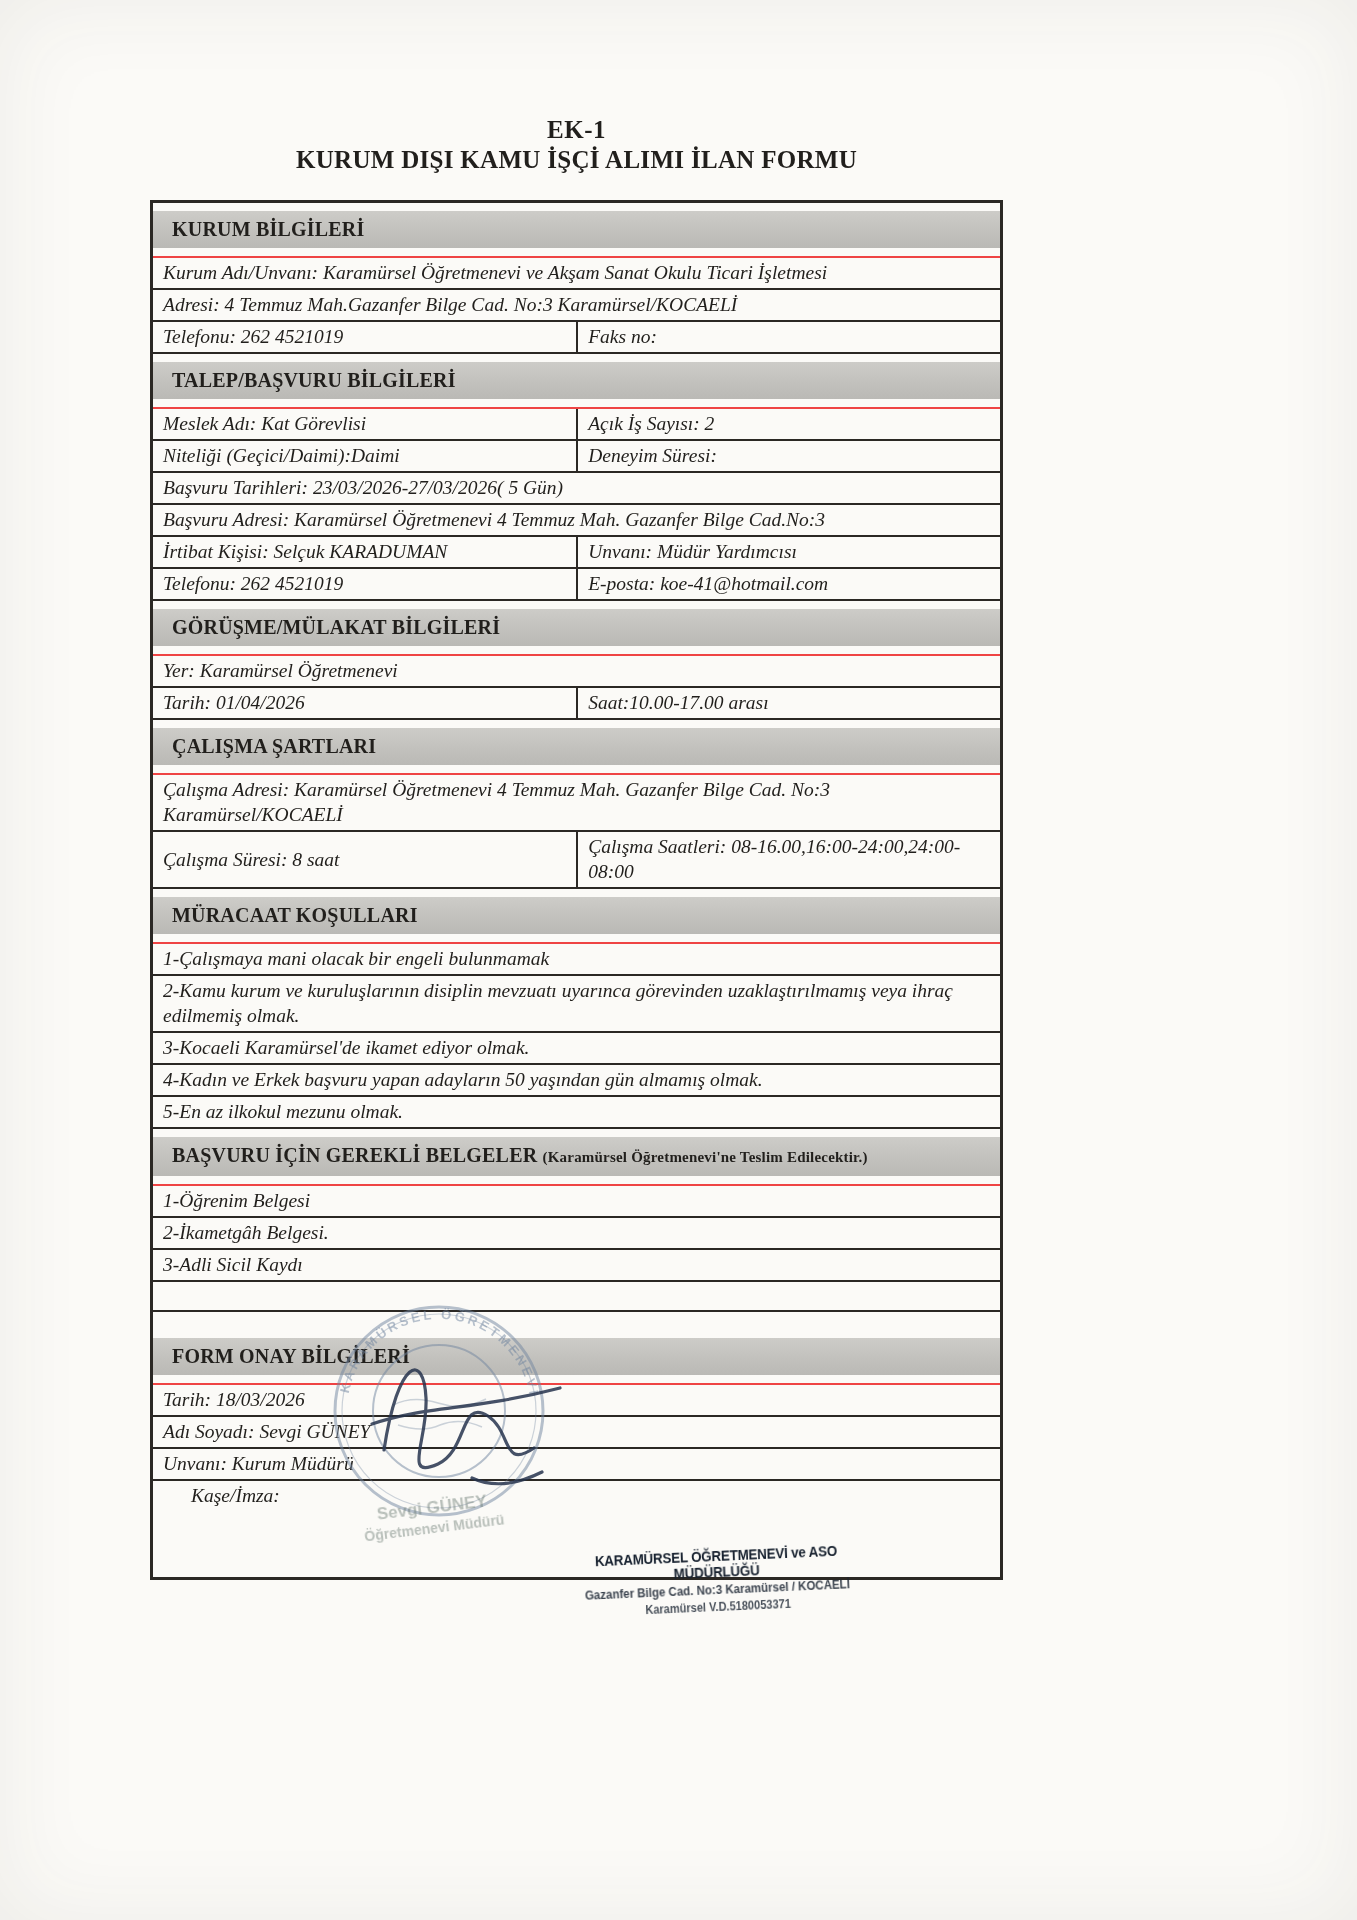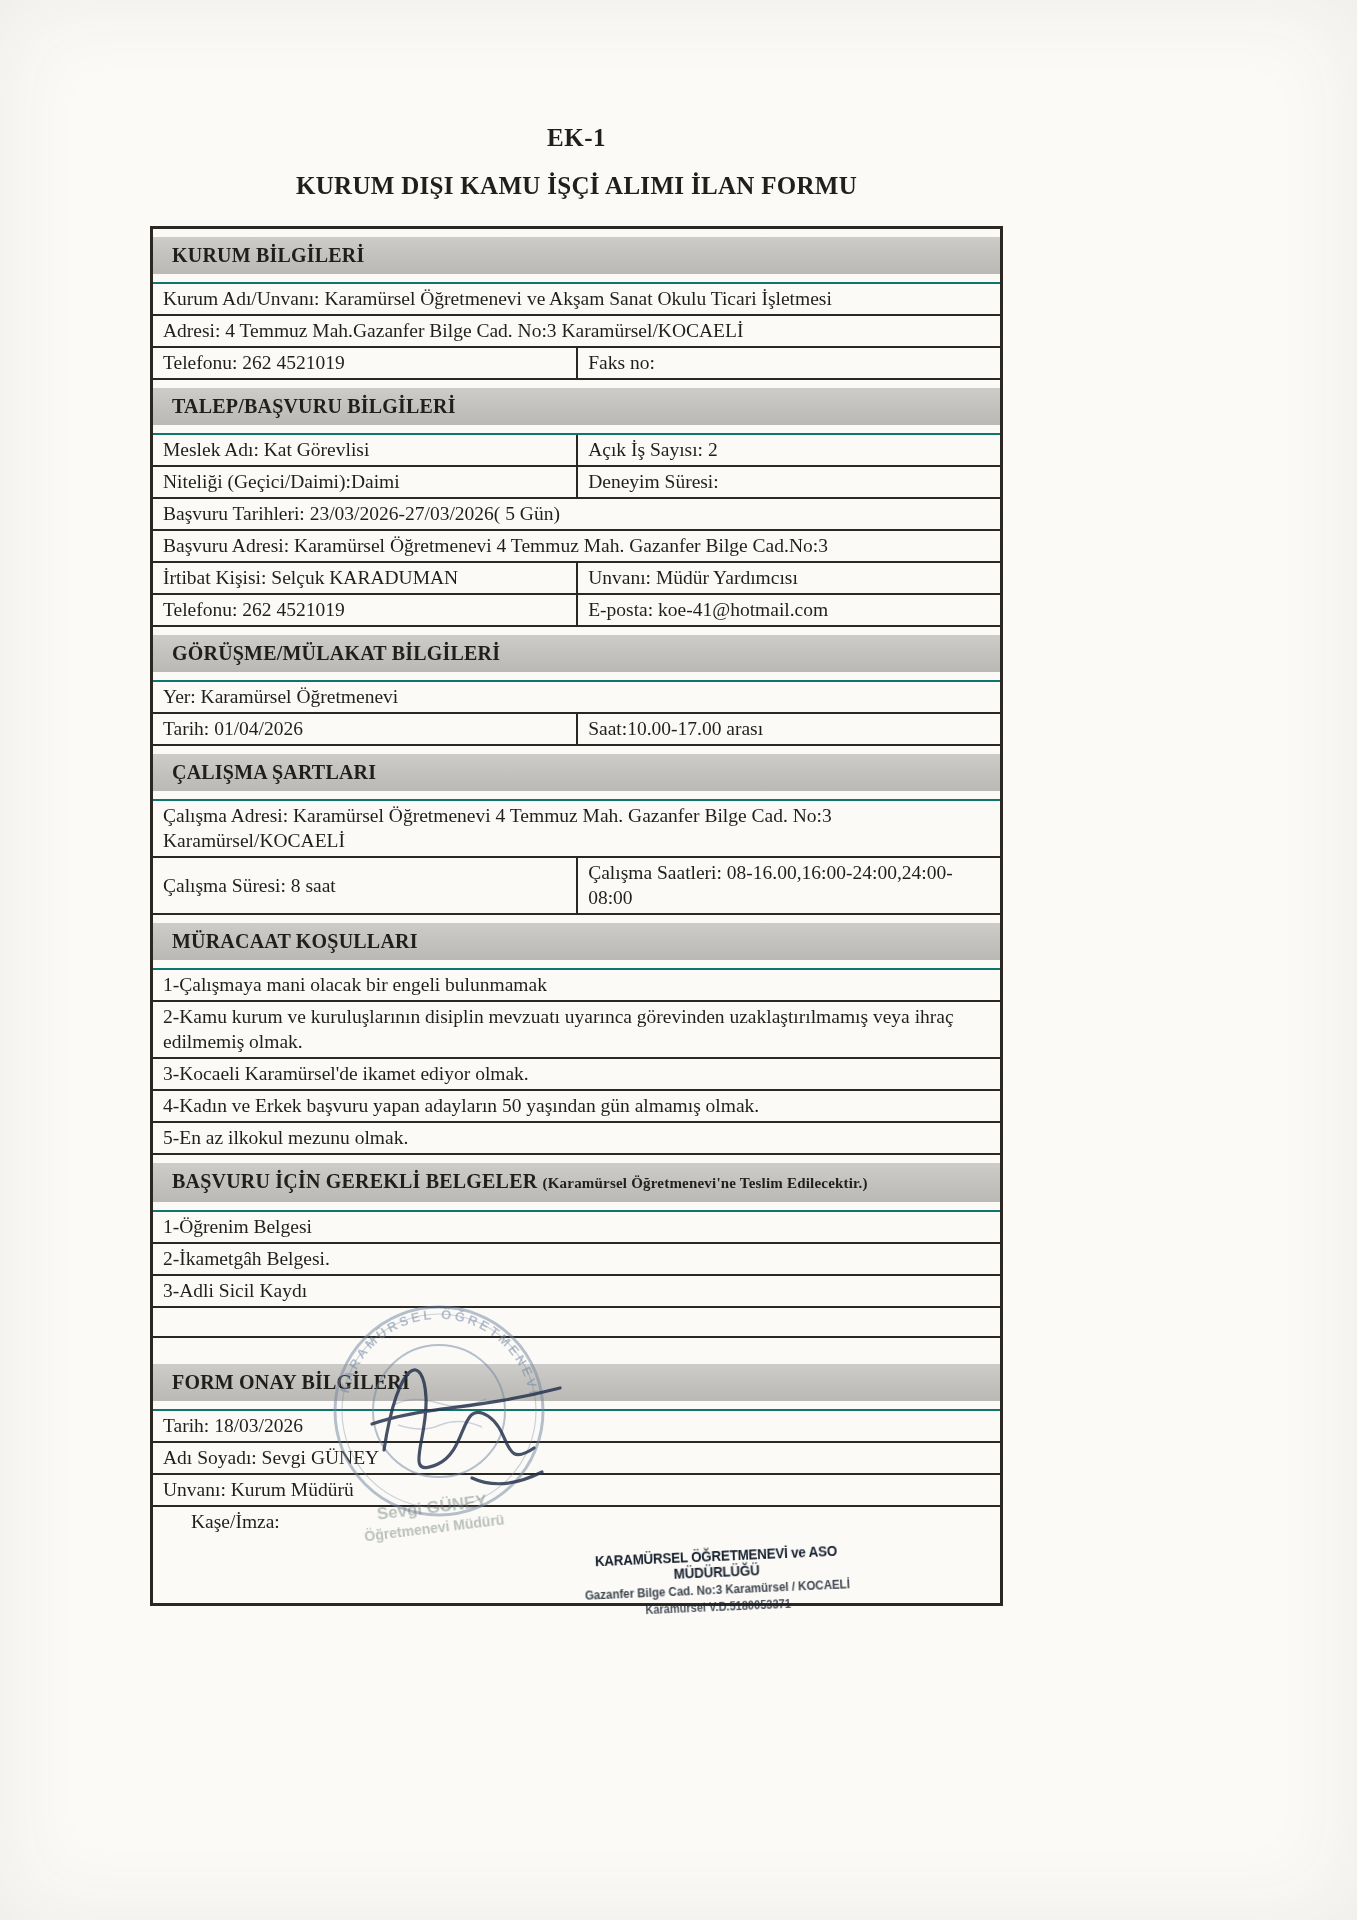--- a/index.html
+++ b/index.html
@@ -9,35 +9,35 @@
     background: #e9e7e3;
     font-family: "Liberation Serif", "DejaVu Serif", serif;
     color: #211f1c;
   }
   .page {
     position: relative; width: 1357px; height: 1920px;
     background: #fbfaf7;
     box-shadow: inset 0 0 90px rgba(60,55,45,.07);
     overflow: hidden;
   }
-  .content { position: absolute; left: 150px; top: 16px; width: 853px; }
+  .content { position: absolute; left: 150px; top: 8px; width: 853px; }
   .titles { margin-top: 108px; text-align: center; }
   .t1 { font-size: 25px; font-weight: 700; letter-spacing: .5px; }
-  .t2 { font-size: 25px; font-weight: 700; margin-top: 20px; letter-spacing: .3px; }
+  .t2 { font-size: 25px; font-weight: 700; margin-top: 2px; letter-spacing: .3px; }
   .tbl { margin-top: 26px; border: 3px solid #2b2824; }
   .hdr {
     background: linear-gradient(180deg, #cdccc8 0%, #c2c1bd 55%, #bab9b5 100%);
     min-height: 37px; line-height: 37px;
     font-weight: 700; font-size: 20px;
     padding: 0 19px; letter-spacing: .2px;
   }
   .hdr .note { font-size: 15px; }
   .gap { height: 8px; }
   .gap.big { height: 26px; }
-  .grp { border-top: 2px solid #0f766e; }
+  .grp { border-top: 2px solid #ef4444; font-style: italic; }
   .r {
     border-bottom: 2px solid #2b2824;
     padding: 2px 10px 3px;
     font-size: 19.5px; line-height: 25px; min-height: 30px;
   }
   .cols { display: flex; padding: 0; }
   .cols .c { padding: 2px 10px 3px; }
   .cl { width: 50.2%; border-right: 2px solid #2b2824; }
   .cr { flex: 1; }
   .vc { display: flex; align-items: center; }

